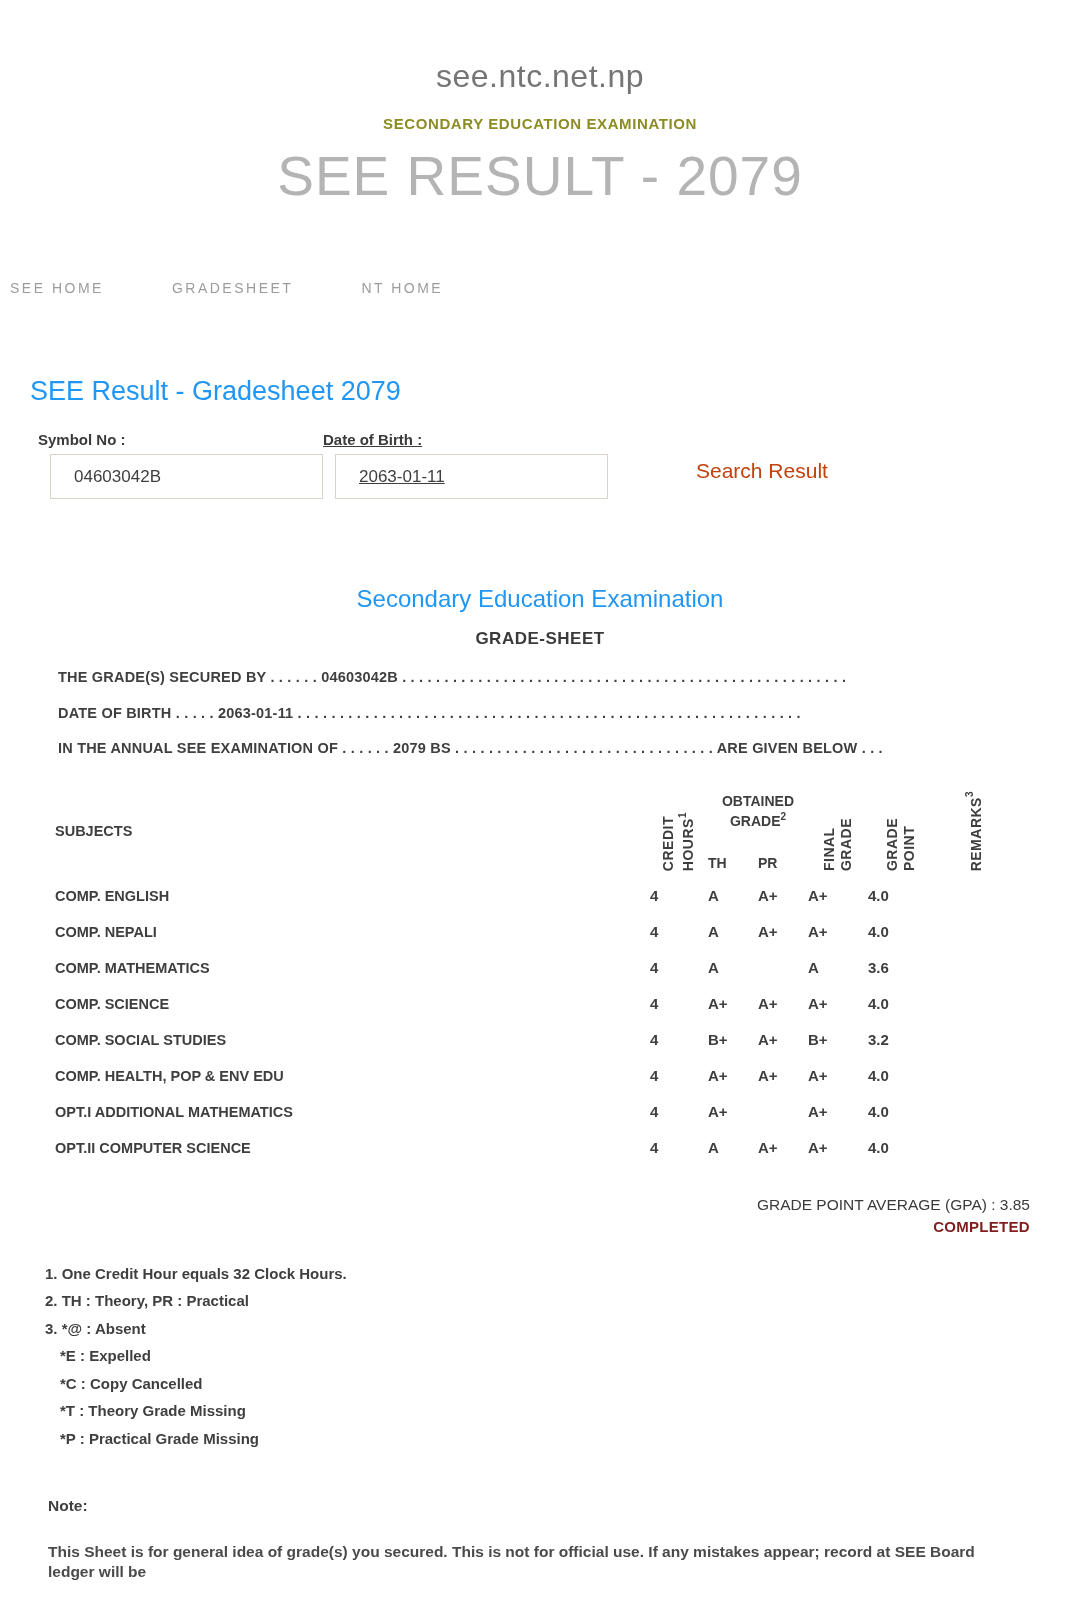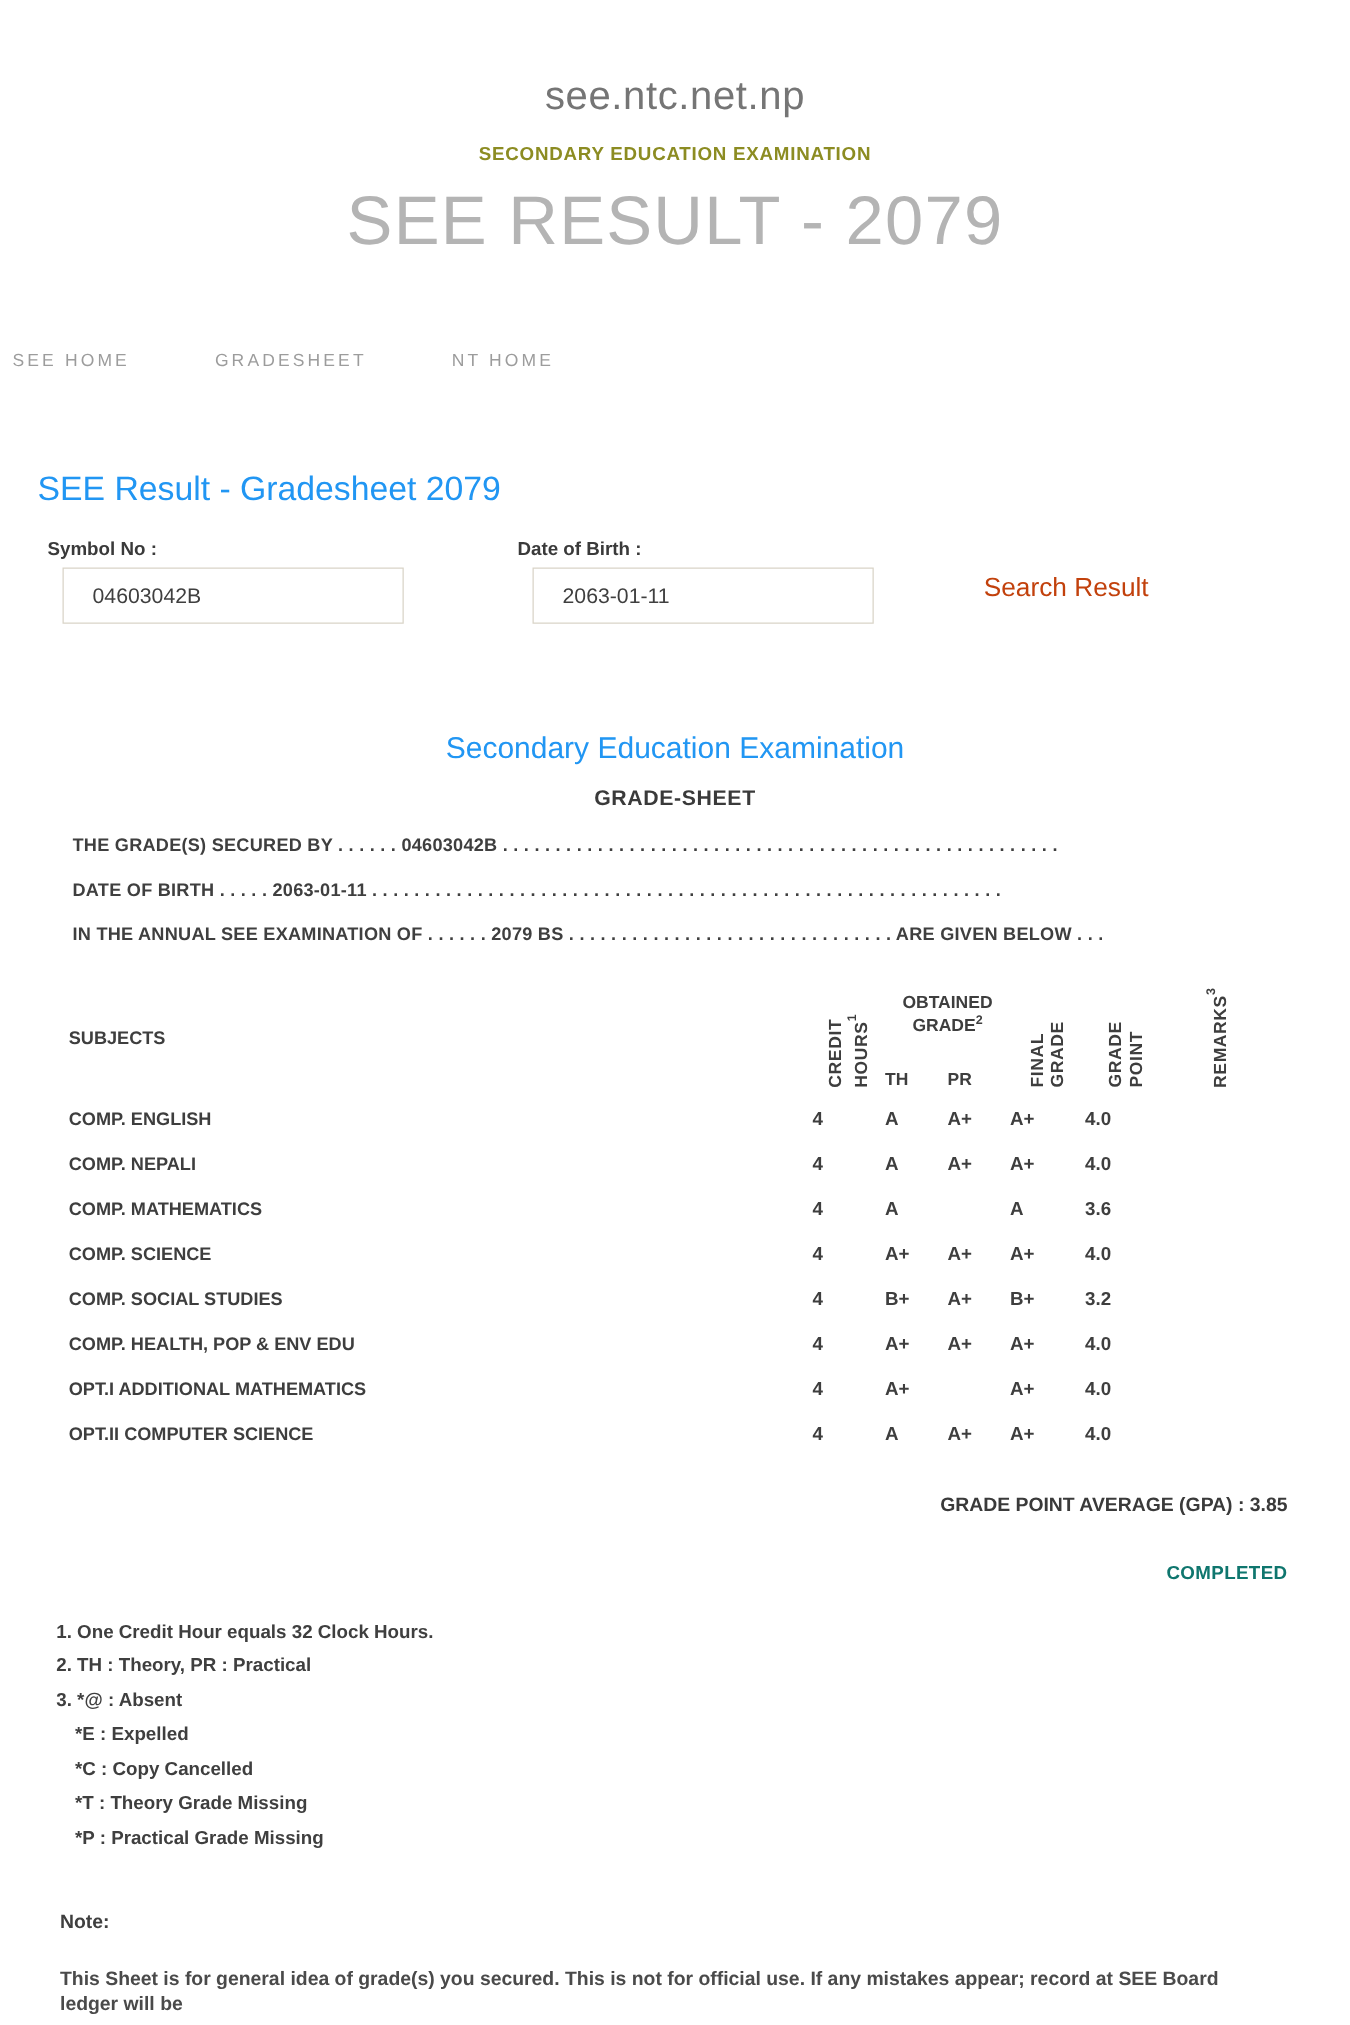--- a/index.html
+++ b/index.html
@@ -15,21 +15,21 @@
   .exam-label { margin-top:20px; font-size:15px; font-weight:bold; color:#8c8c22; letter-spacing:.6px; }
   .page-title { margin-top:12px; font-size:55px; font-weight:400; color:#b4b4b4; letter-spacing:1px; }
   
   .nav { margin-top:72px; padding-left:10px; display:flex; gap:68px; }
   .nav-item { font-size:14px; color:#9c9c9c; letter-spacing:2.5px; cursor:pointer; }
   
   .section-heading { margin:80px 0 0 30px; font-size:27px; color:#2196f3; font-weight:400; }
   .form-row { display:flex; margin-top:24px; }
   .field { display:flex; flex-direction:column; }
   .field-1 { margin-left:38px; width:285px; }
-  .field-2 { margin-left:91px; width:285px; }
+  .field-2 { width:285px;text-decoration:underline; }
   .field-label { font-size:15px; font-weight:bold; color:#3a3a3a; }
   .text-input {
     margin-top:6px; margin-left:12px; width:273px; height:45px;
     border:1px solid #d9d4c7; background:#fff; outline:none;
     font-family:"Liberation Sans","DejaVu Sans",sans-serif;
     font-size:17px; color:#3f3f3f; padding-left:23px;
   }
   .search-button {
     margin-left:88px; margin-top:22px; height:36px;
     background:transparent; border:none; cursor:pointer;
@@ -54,22 +54,22 @@
     writing-mode:vertical-rl; transform:rotate(180deg); display:inline-block;
     font-size:14px; line-height:1.2; letter-spacing:.5px; white-space:pre-line; text-align:left;
   }
   .v sup, .h sup { font-size:10px; }
   th.subjects-th { text-align:left; padding-left:25px; vertical-align:middle; font-size:14.5px; }
   th.obtained-th { vertical-align:top; padding-top:8px; text-align:center; font-size:14px; line-height:1.35; }
   tbody td { height:36px; font-size:15px; }
   td.c-subject { text-align:left; padding-left:25px; font-size:14.5px; }
   td.c-center, th.c-center { text-align:left; }
   
-  .gpa-line { width:1030px; margin-top:30px; text-align:right; font-size:15.5px; font-weight:bold; color:#3a3a3a; }
-  .status-line { width:1030px; margin-top:36px; text-align:right; font-size:15px; font-weight:bold; color:#0f766e; letter-spacing:.3px; }
+  .gpa-line { width:1030px; margin-top:30px; text-align:right; font-size:15.5px; font-weight:normal; color:#3a3a3a; }
+  .status-line { width:1030px; margin-top:4px; text-align:right; font-size:15px; font-weight:bold; color:#7f1d1d; letter-spacing:.3px; }
   
   .footnotes { margin:30px 0 0 45px; list-style:none; }
   .footnotes li { font-size:15px; font-weight:bold; color:#3f3f3f; margin-bottom:10.5px; }
   .footnotes li.indent { margin-left:15px; }
   
   .note-label { margin:50px 0 0 48px; font-size:15.5px; font-weight:bold; color:#3f3f3f; }
   .note-text { margin:27px 0 0 48px; width:960px; font-size:15.5px; font-weight:bold; color:#4a4a4a; line-height:1.3; }
 </style>
 </head>
 <body>

